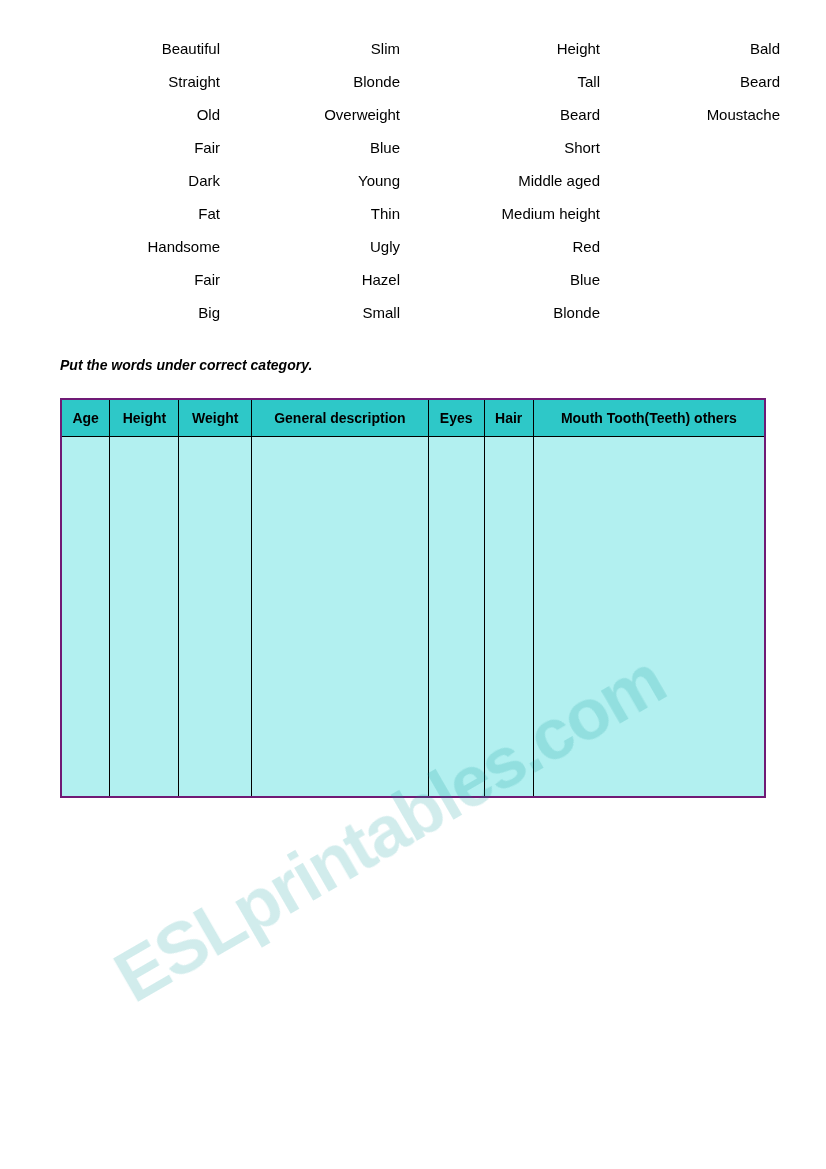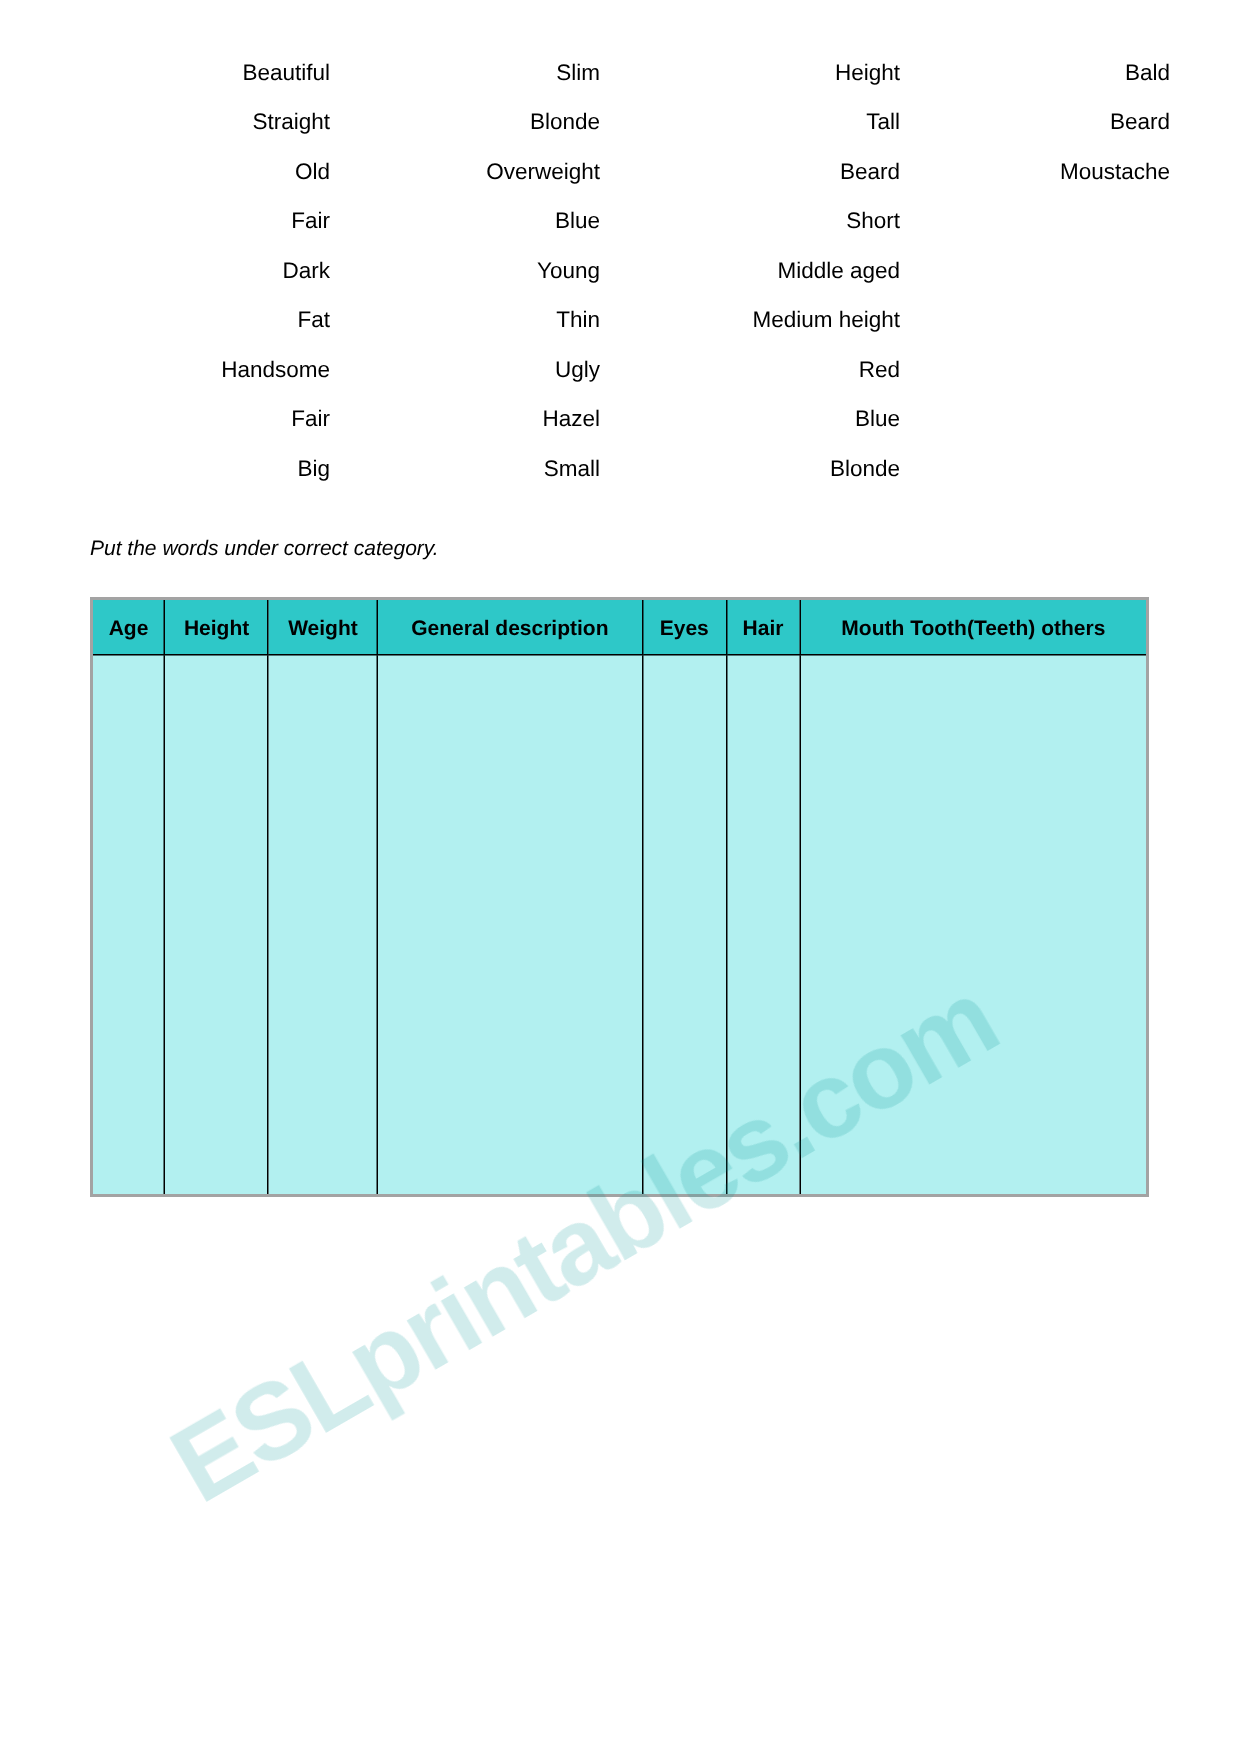--- a/index.html
+++ b/index.html
@@ -29,26 +29,27 @@
     .word-item {
       font-size: 15px;
       color: #000;
     }
 
     .instruction {
       font-style: italic;
       font-size: 14px;
       margin-bottom: 14px;
       color: #000;
+      font-weight: bold;
     }
 
     .category-table {
       width: 100%;
       border-collapse: collapse;
-      border: 2px solid #a3a3a3;
+      border: 2px solid #701a75;
       margin-top: 25px;
     }
 
     .category-table th {
       background-color: #2ec8c8;
       border: 1px solid #000;
       padding: 10px 6px;
       text-align: center;
       font-weight: bold;
       font-size: 14px;

